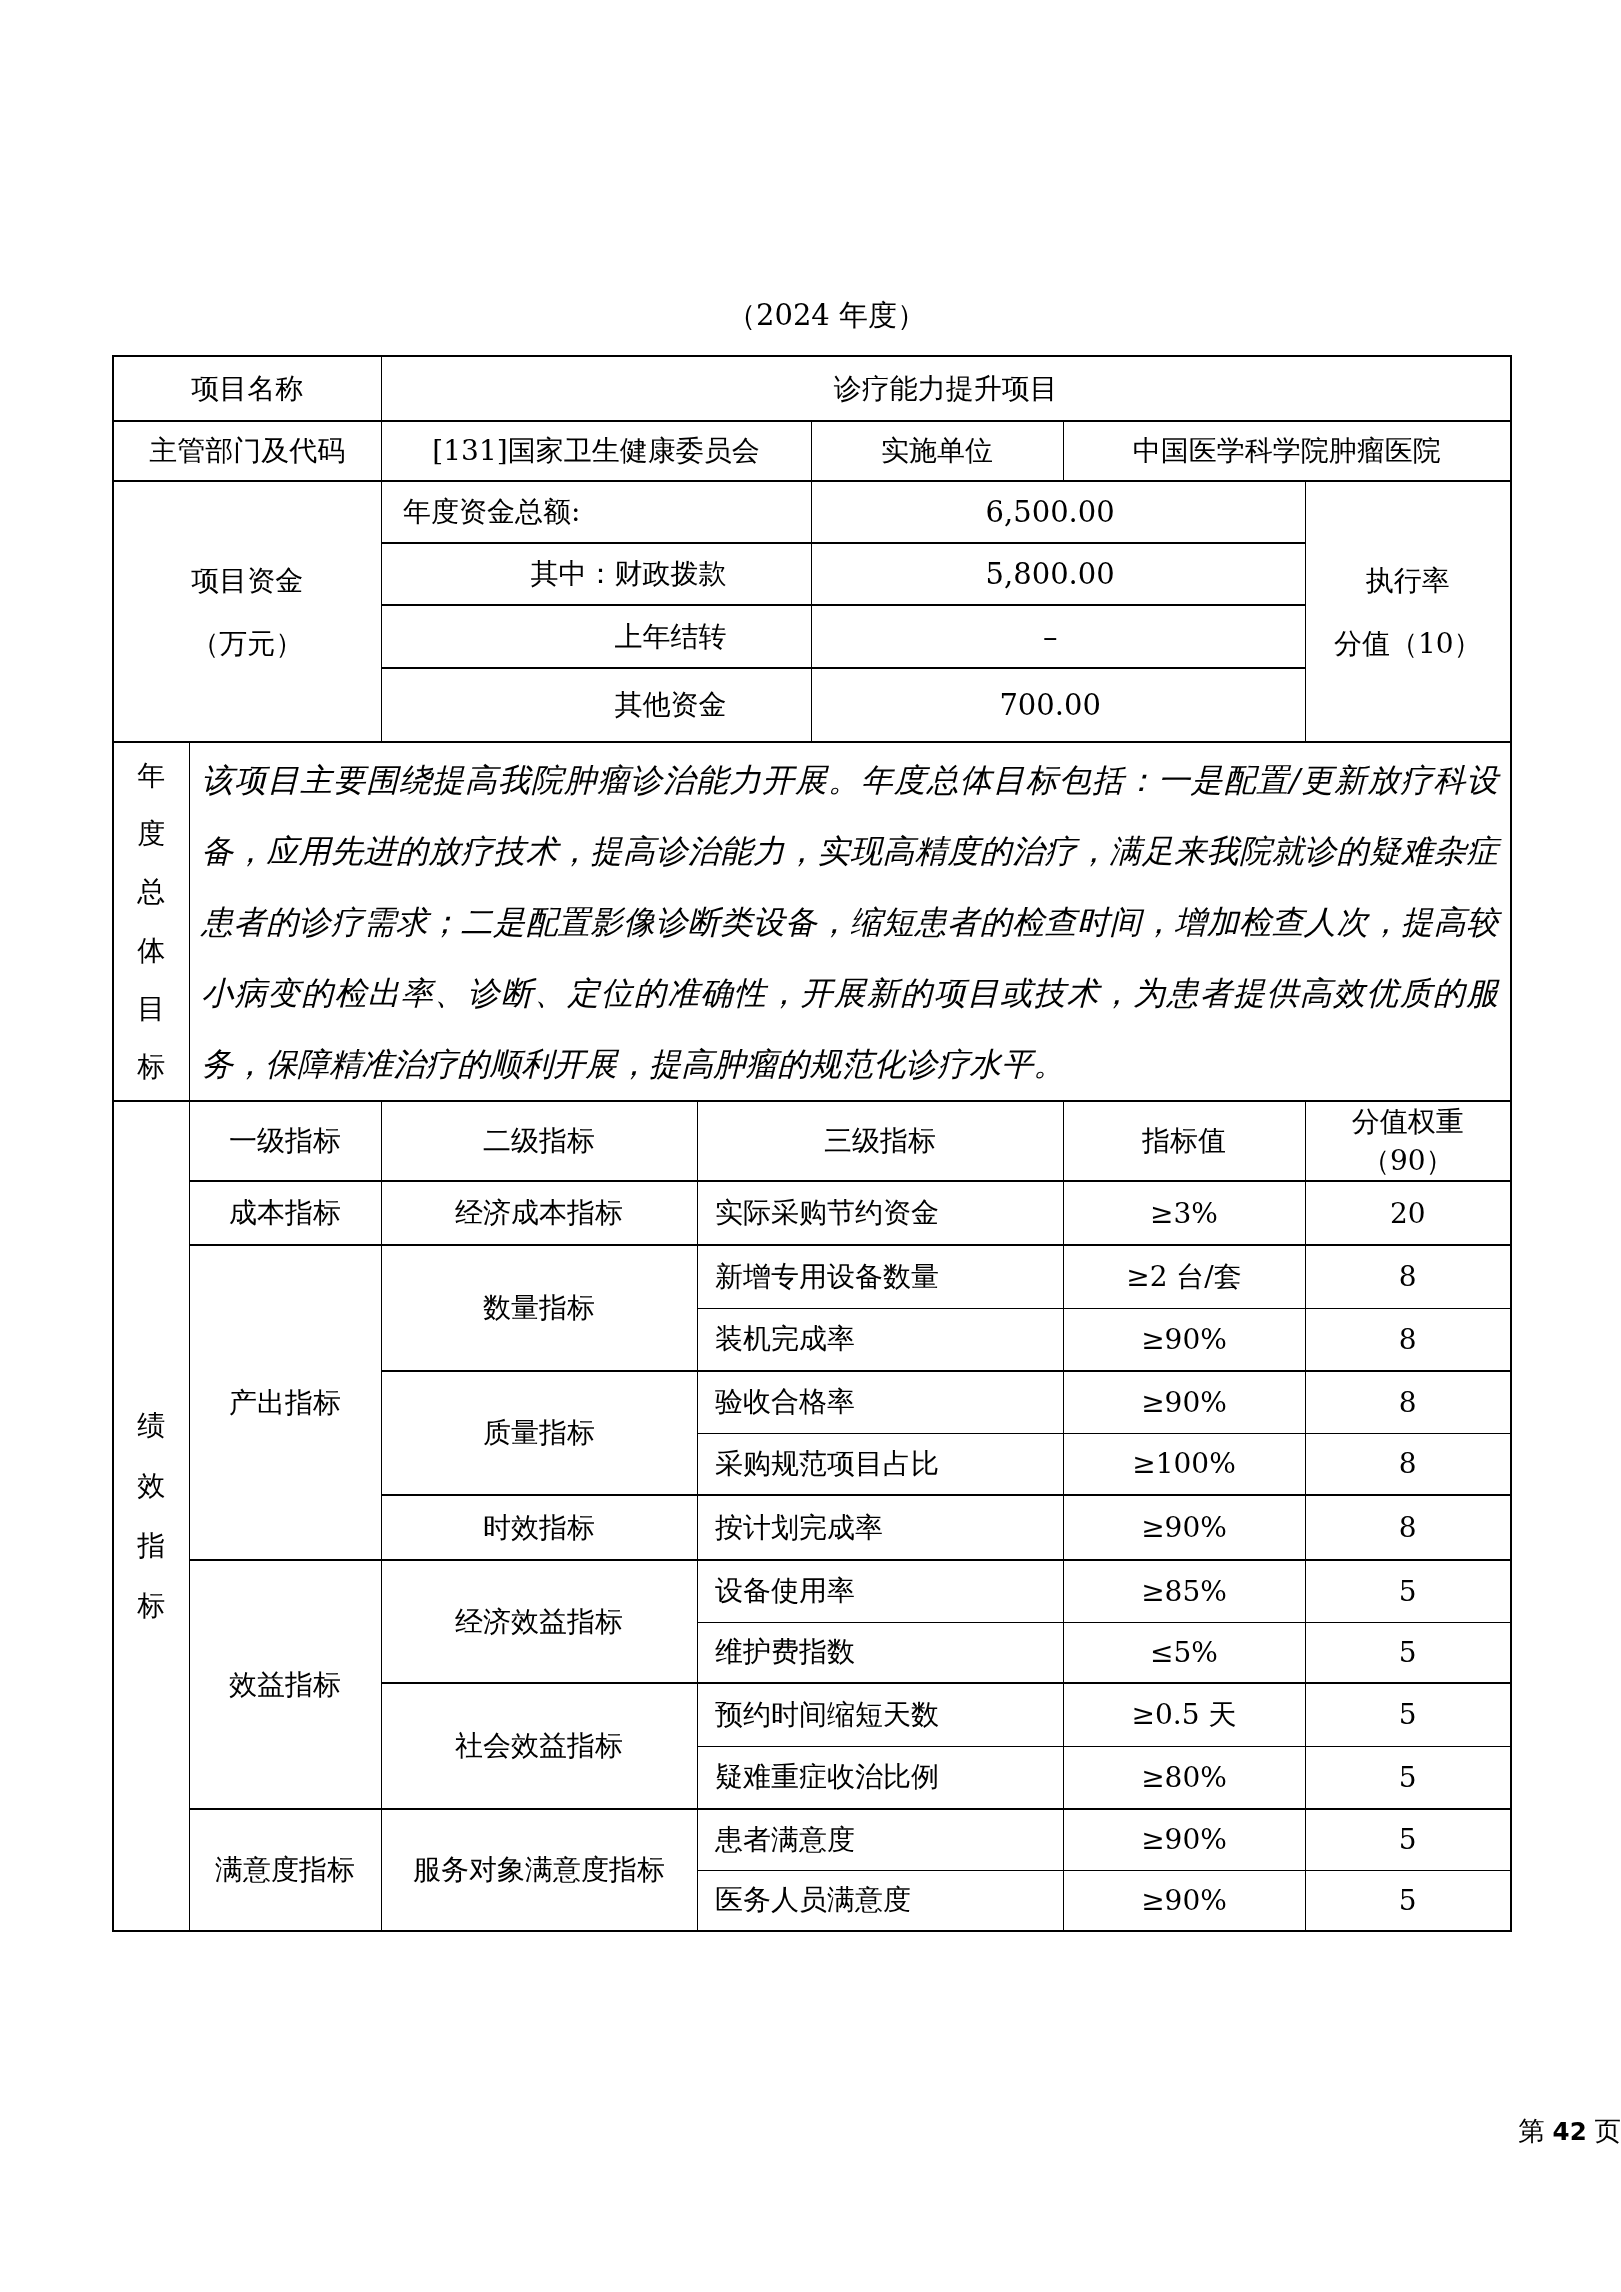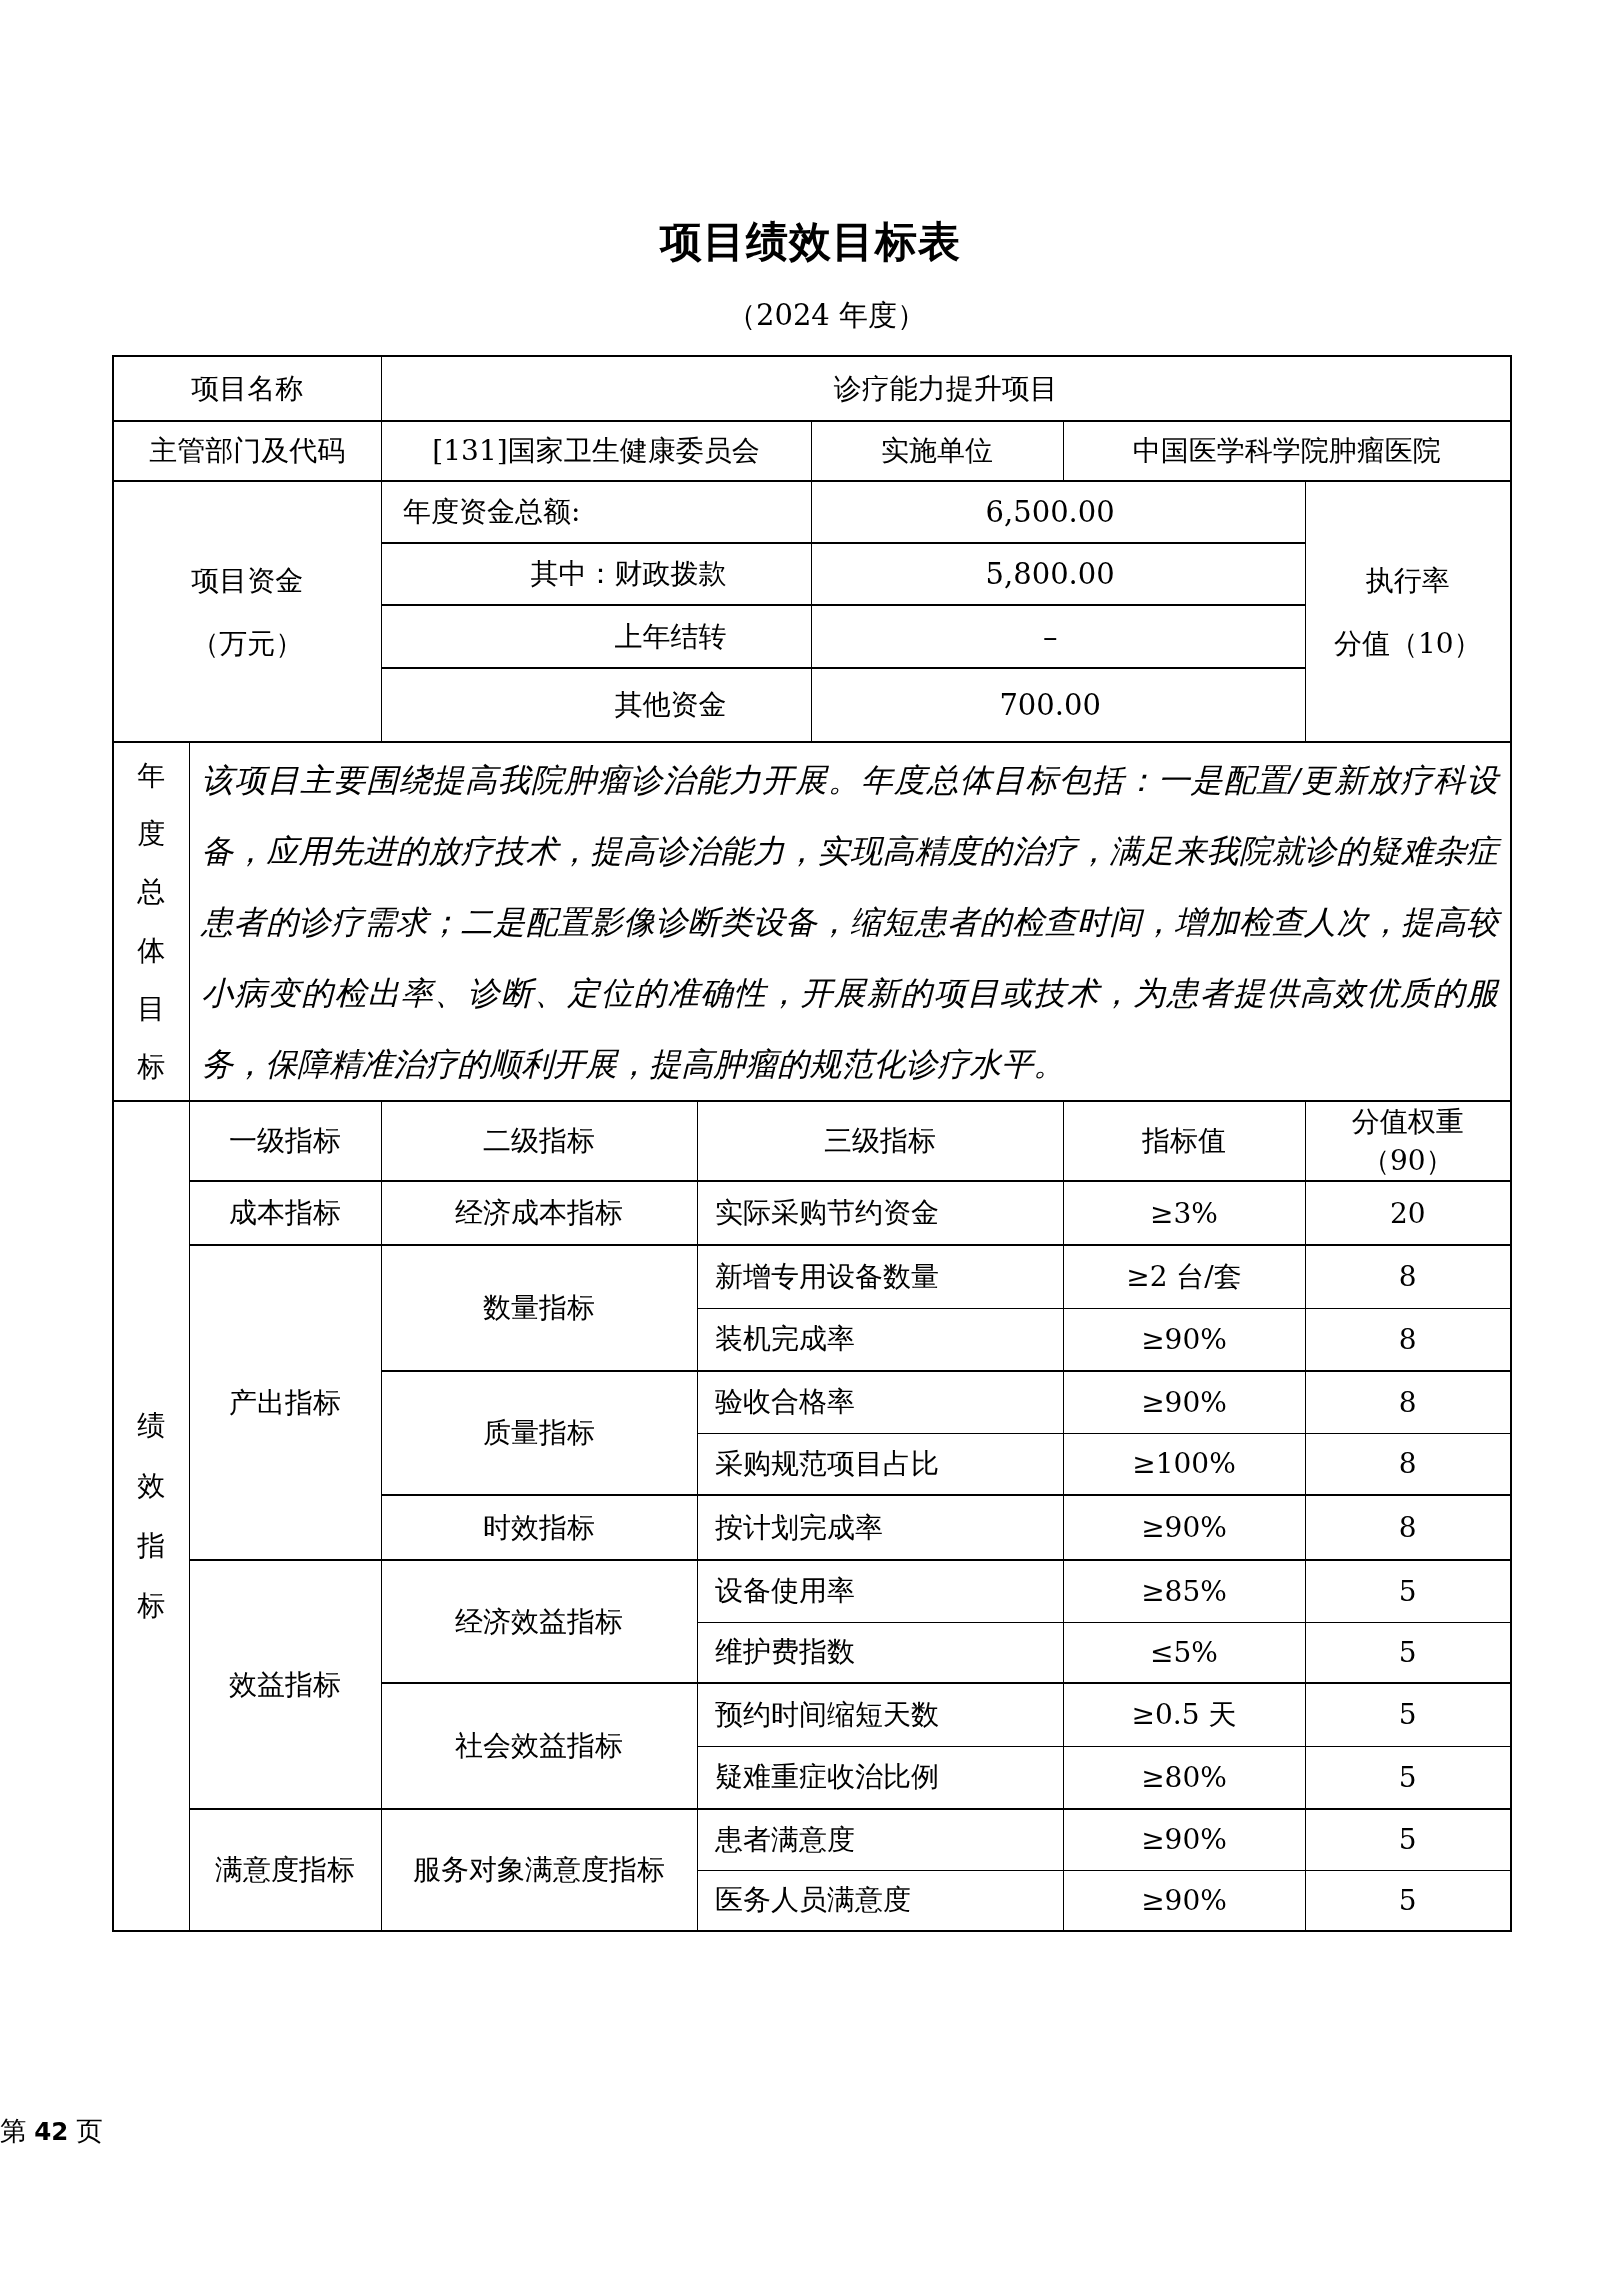--- a/index.html
+++ b/index.html
@@ -55,34 +55,33 @@
 
   .goal-text {
     text-align: justify; text-align-last: left;
     line-height: 71px; padding: 2px 11.8px 0 11.8px;
     font-size: 32px;
     font-style: italic;
   }
 
   .doc-footer {
     position: absolute; top: 2113px; left: 0; width: 100%;
-    text-align: left; font-size: 26.5px;
+    text-align: right; font-size: 26.5px;
   }
   .doc-footer .num-sans {
     font-family: "DejaVu Sans", "Liberation Sans", sans-serif;
     font-weight: 600; font-size: 24.5px;
     padding: 0 7.8px;
   }
 </style>
 </head>
 <body>
 
 <div class="page">
 
-  <div class="doc-title">项目绩效目标表</div>
   <div class="doc-subtitle">（2024 年度）</div>
 
   <table class="main">
     <colgroup>
       <col style="width:76px">
         <col style="width:192px">
         <col style="width:316px">
       <col style="width:114px">
         <col style="width:252px">
         <col style="width:242px">

